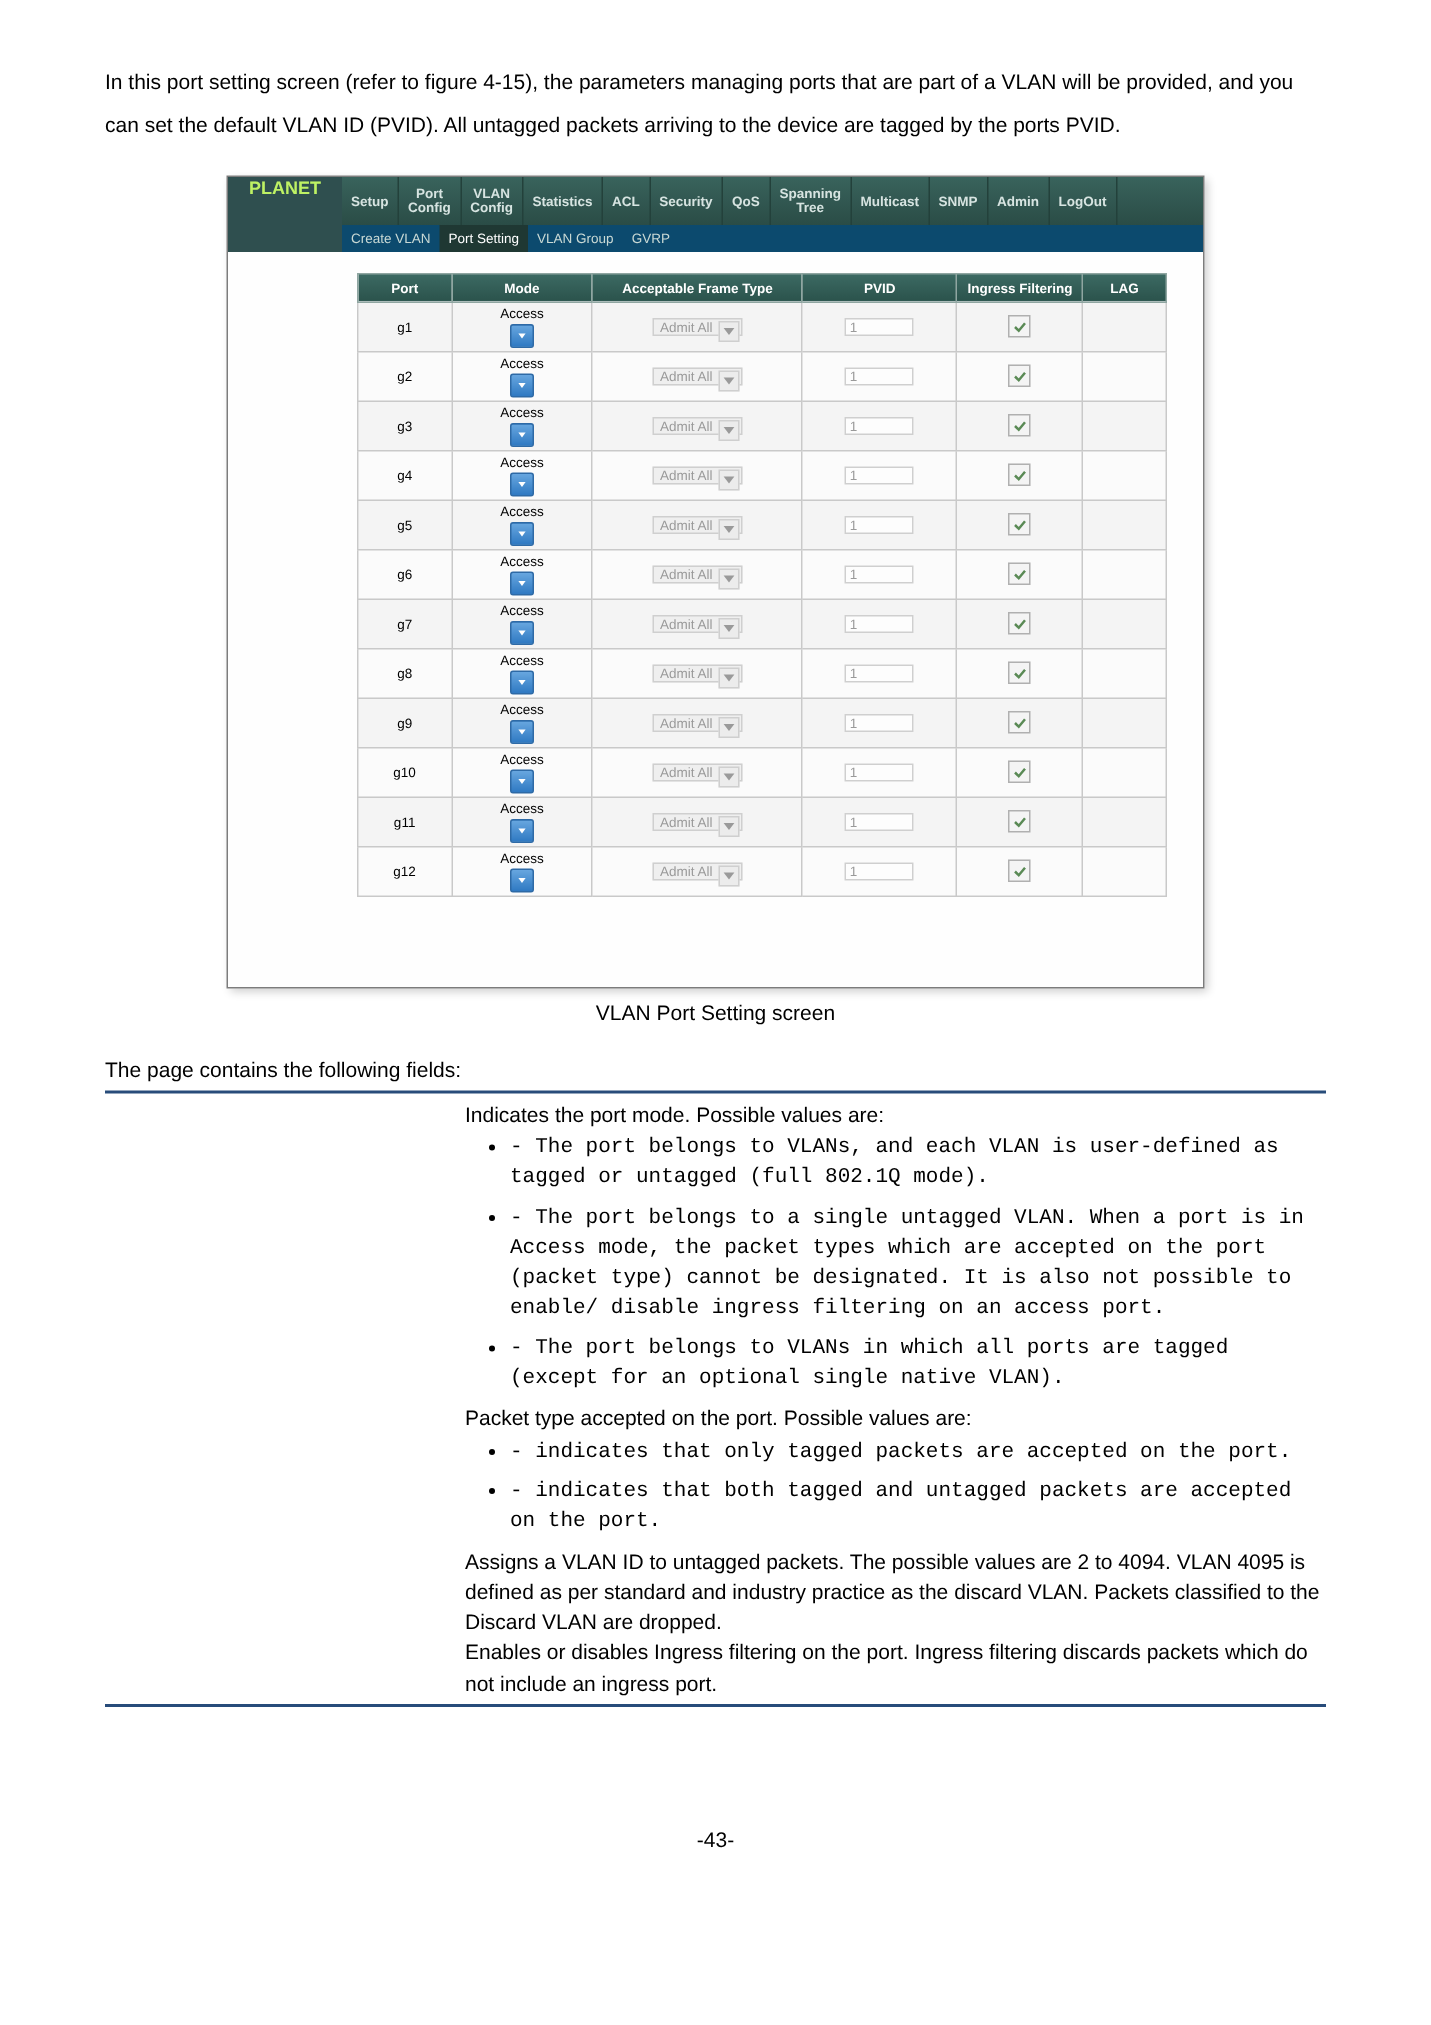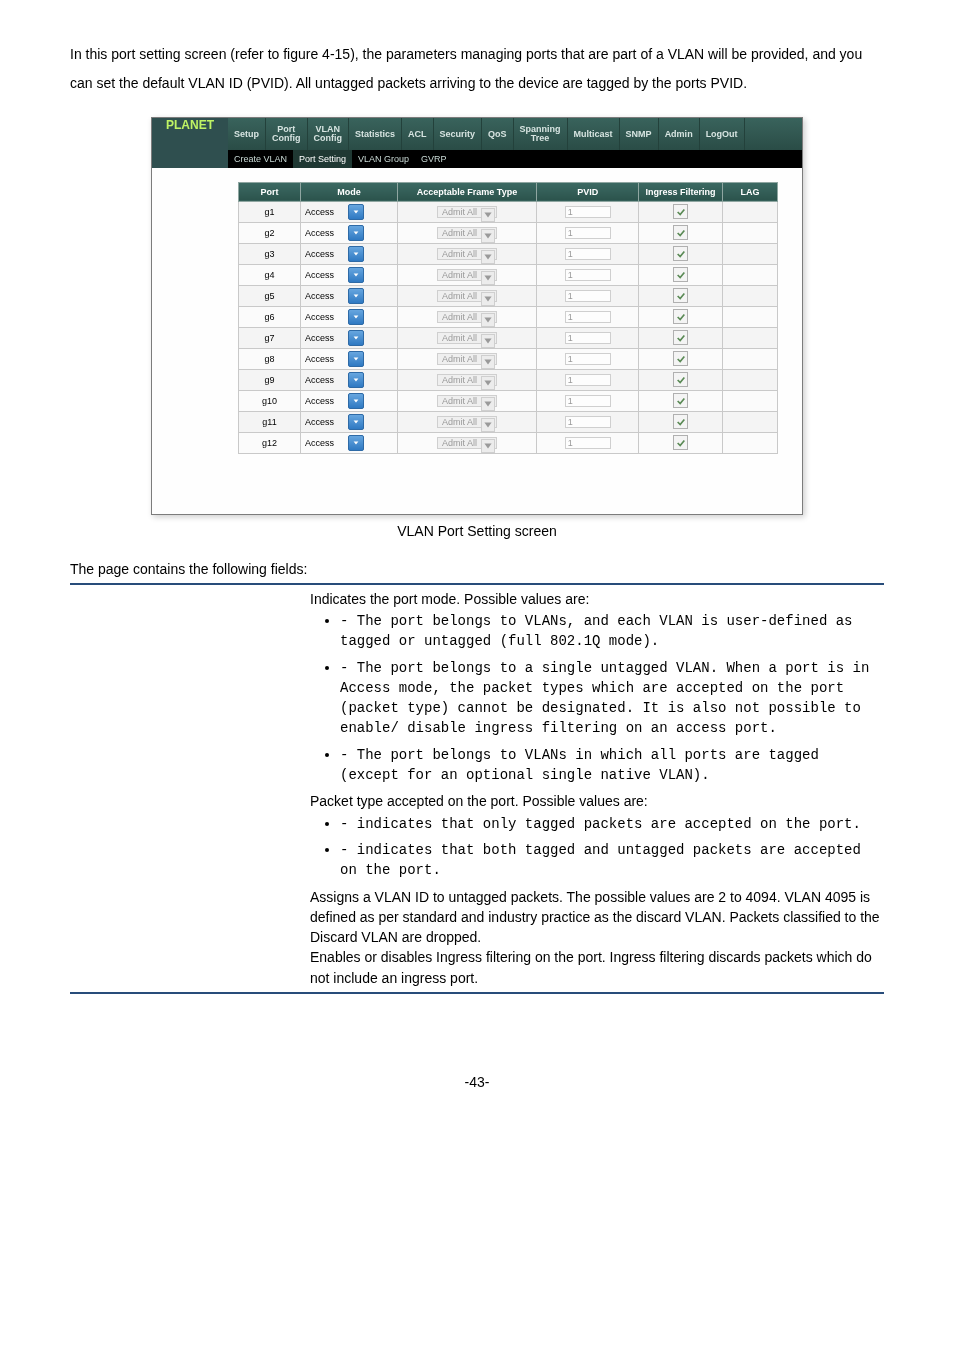--- a/index.html
+++ b/index.html
@@ -51,21 +51,21 @@
     display:flex;
     flex-direction:column;
     justify-content:center;
     text-align:center;
     line-height:1.05;
     font-weight:bold;
   }
   .nav-item.two-line span{display:block}
   .nav-row2{
     display:flex;
-    background:#000000;
+    background:#0c4a6e;
   }
   .subnav-item{
     font-size:9px;
     color:#c9d9d5;
     padding:4px 6px;
     white-space:nowrap;
   }
   .subnav-item.active{
     color:#ffffff;
     background:#1f3833;
@@ -93,21 +93,21 @@
     border:1px solid #8fa6a1;
     text-align:center;
   }
   .port-table td{
     border:1px solid #c9c9c9;
     padding:2px 4px;
     background:#f4f4f4;
     text-align:center;
   }
   .port-table tr:nth-child(even) td{background:#fbfbfb;}
-  .mode-cell{display:flex;align-items:center;justify-content:flex-start;gap:14px;}
+  .mode-cell{display:flex;align-items:center;justify-content:flex-start;gap:2px;flex-direction:column;}
   .dropbtn{
     width:14px;height:14px;
     background:linear-gradient(#67a6df,#2f79c2);
     border:1px solid #2e6aa6;
     border-radius:2px;
     display:inline-flex;align-items:center;justify-content:center;
   }
   .dropbtn svg{width:8px;height:8px;}
   .disabled-sel{
     display:inline-block;

